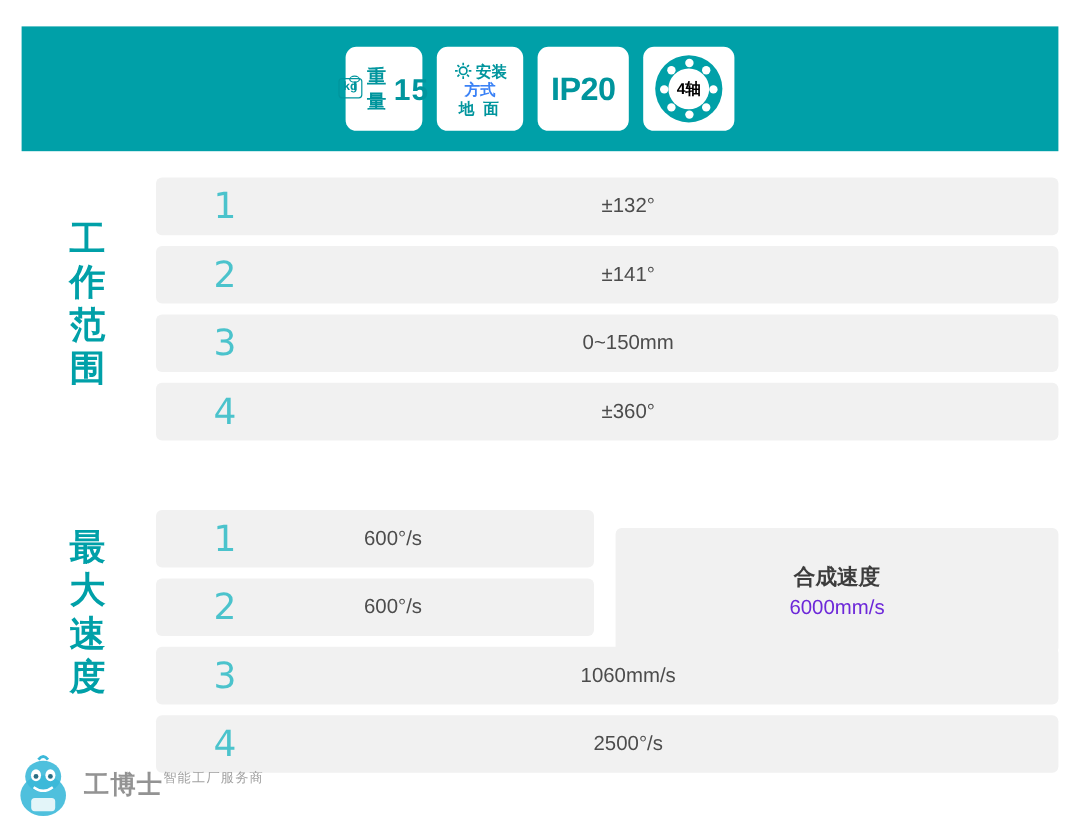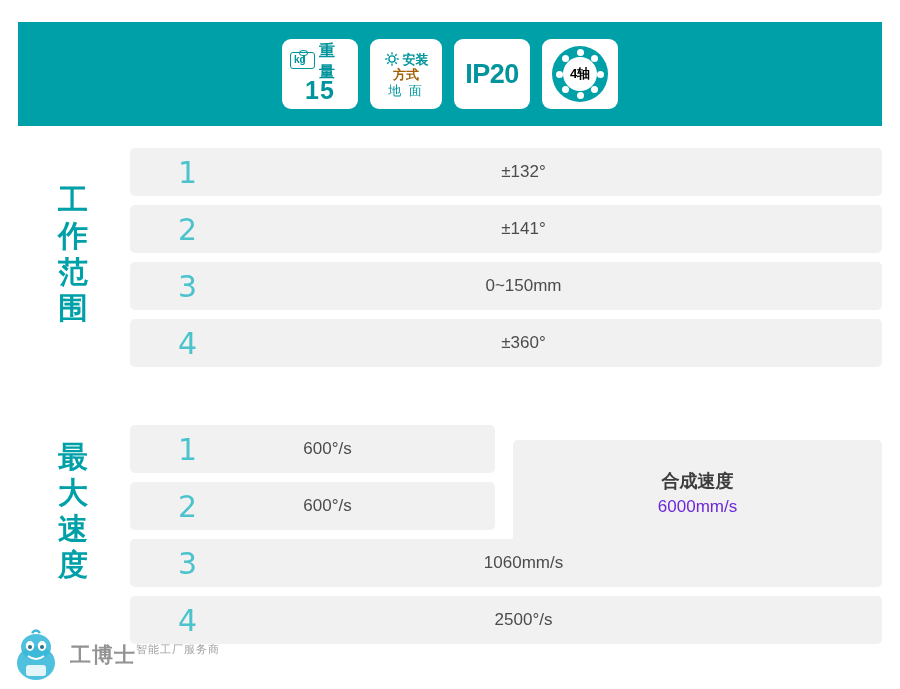--- a/index.html
+++ b/index.html
@@ -40,22 +40,22 @@
     height: 70px;
     display: flex;
     align-items: center;
     justify-content: center;
     color: #007f87;
     padding: 0 10px;
   }
 
   
   .chip-weight {
-    width: 76px;
-    flex-direction: column;
+    width: 64px;
+    flex-direction: row;
     padding: 5px 8px 4px 8px;
   }
   .chip-weight .row1 {
     display: flex;
     align-items: center;
     gap: 4px;
     height: 30px;
   }
   .kgbox {
     border: 1.6px solid #00959d;
@@ -106,22 +106,22 @@
     flex-direction: column;
     padding: 6px 6px 5px 6px;
     line-height: 1.05;
   }
   .chip-mount .top {
     display: flex;
     align-items: center;
     gap: 3px;
   }
   .chip-mount .t1 { font-size: 13px; font-weight: bold; color: #00959d; }
-  .chip-mount .t2 { font-size: 13px; font-weight: bold; color: #a16207; margin-top: 1px;}
-  .chip-mount .t3 { font-size: 13px; font-weight: normal; color: #00959d; letter-spacing: 2px; margin-top: 2px;}
+  .chip-mount .t2 { font-size: 13px; font-weight: bold; color: #3b82f6; margin-top: 1px;}
+  .chip-mount .t3 { font-size: 13px; font-weight: bold; color: #00959d; letter-spacing: 2px; margin-top: 2px;}
 
   
   .chip-ip {
     width: 76px;
     font-size: 27px;
     font-weight: bold;
     color: #00959d;
     letter-spacing: -0.5px;
   }
 

